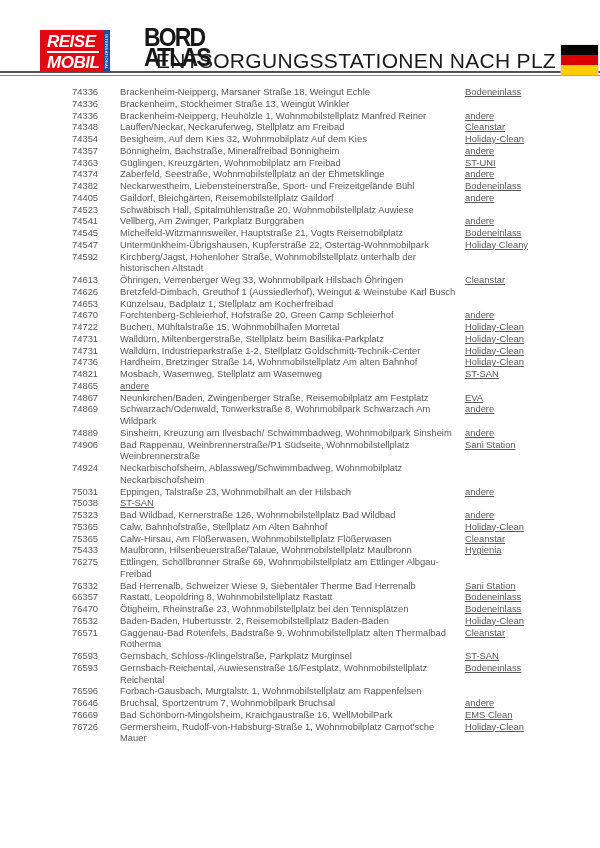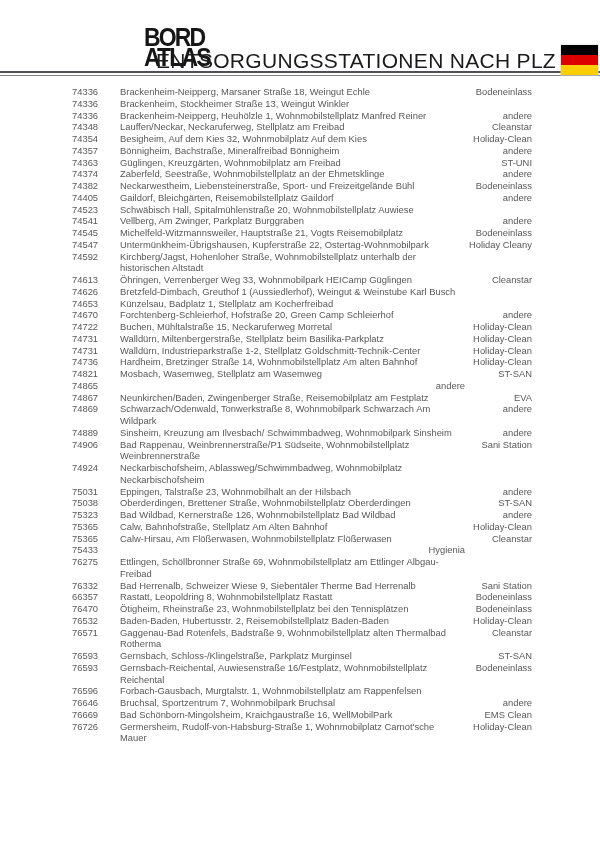--- a/index.html
+++ b/index.html
@@ -29,27 +29,36 @@
   .flag .s3 { height:10px; background:#ffce00; }
   .rule-thick { position:absolute; left:0; right:0; top:71px; height:2px; background:#4e4f54; }
   .rule-thin  { position:absolute; left:0; right:0; top:75px; height:1px; background:#85868b; }
 
   
   .plz-table { position:absolute; top:86px; left:0; right:0; }
   .row { display:grid; grid-template-columns:48px 345px 1fr; padding:0 68px 0 72px;
          color:#58585a; font-size:9.4px; line-height:11.75px; }
   .cell-plz { white-space:nowrap; }
   .cell-location { padding-right:6px; }
-  .cell-type { text-align:right; white-space:nowrap; }
+  .cell-type { white-space:nowrap;text-decoration:underline; }
 </style>
 </head>
 <body>
 
 <div class="page">
 
+  <div class="logo-rm">
+    <div class="rm-box">
+      <span class="rm-l1">REISE</span>
+      <span class="rm-l2">MOBIL</span>
+    </div>
+    <div class="rm-strip">
+      <span>INTERNATIONAL</span>
+    </div>
+  </div>
 
   <div class="logo-ba">
     <span>BORD</span>
     <span>ATLAS</span>
   </div>
 
   <div class="page-title">ENTSORGUNGSSTATIONEN NACH PLZ</div>
 
   <div class="flag">
     <div class="s1"></div>
@@ -146,21 +155,21 @@
     </div>
 
     <div class="row">
       <div class="cell-plz">74592</div>
       <div class="cell-location">Kirchberg/Jagst, Hohenloher Straße, Wohnmobilstellplatz unterhalb der historischen Altstadt</div>
       <div class="cell-type"></div>
     </div>
 
     <div class="row">
       <div class="cell-plz">74613</div>
-      <div class="cell-location">Öhringen, Verrenberger Weg 33, Wohnmobilpark HEICamp Güglingen</div>
+      <div class="cell-location">Öhringen, Verrenberger Weg 33, Wohnmobilpark Hilsbach Öhringen</div>
       <div class="cell-type">Cleanstar</div>
     </div>
 
     <div class="row">
       <div class="cell-plz">74626</div>
       <div class="cell-location">Bretzfeld-Dimbach, Greuthof 1 (Aussiedlerhof), Weingut &amp; Weinstube Karl Busch</div>
       <div class="cell-type"></div>
     </div>
 
     <div class="row">
@@ -170,21 +179,21 @@
     </div>
 
     <div class="row">
       <div class="cell-plz">74670</div>
       <div class="cell-location">Forchtenberg-Schleierhof, Hofstraße 20, Green Camp Schleierhof</div>
       <div class="cell-type">andere</div>
     </div>
 
     <div class="row">
       <div class="cell-plz">74722</div>
-      <div class="cell-location">Buchen, Mühltalstraße 15, Neckaruferweg Morretal</div>
+      <div class="cell-location">Buchen, Mühltalstraße 15, Wohnmobilhafen Morretal</div>
       <div class="cell-type">Holiday-Clean</div>
     </div>
 
     <div class="row">
       <div class="cell-plz">74731</div>
       <div class="cell-location">Walldürn, Miltenbergerstraße, Stellplatz beim Basilika-Parkplatz</div>
       <div class="cell-type">Holiday-Clean</div>
     </div>
 
     <div class="row">
@@ -241,21 +250,20 @@
     </div>
 
     <div class="row">
       <div class="cell-plz">75031</div>
       <div class="cell-location">Eppingen, Talstraße 23, Wohnmobilhalt an der Hilsbach</div>
       <div class="cell-type">andere</div>
     </div>
 
     <div class="row">
       <div class="cell-plz">75038</div>
-      <div class="cell-location">Oberderdingen, Brettener Straße, Wohnmobilstellplatz Oberderdingen</div>
       <div class="cell-type">ST-SAN</div>
     </div>
 
     <div class="row">
       <div class="cell-plz">75323</div>
       <div class="cell-location">Bad Wildbad, Kernerstraße 126, Wohnmobilstellplatz Bad Wildbad</div>
       <div class="cell-type">andere</div>
     </div>
 
     <div class="row">
@@ -266,20 +274,21 @@
 
     <div class="row">
       <div class="cell-plz">75365</div>
       <div class="cell-location">Calw-Hirsau, Am Flößerwasen, Wohnmobilstellplatz Flößerwasen</div>
       <div class="cell-type">Cleanstar</div>
     </div>
 
 
     <div class="row">
       <div class="cell-plz">75433</div>
+      <div class="cell-location">Maulbronn, Hilsenbeuerstraße/Talaue, Wohnmobilstellplatz Maulbronn</div>
       <div class="cell-type">Hygienia</div>
     </div>
 
     <div class="row">
       <div class="cell-plz">76275</div>
       <div class="cell-location">Ettlingen, Schöllbronner Straße 69, Wohnmobilstellplatz am Ettlinger Albgau-Freibad</div>
       <div class="cell-type"></div>
     </div>
 
     <div class="row">

